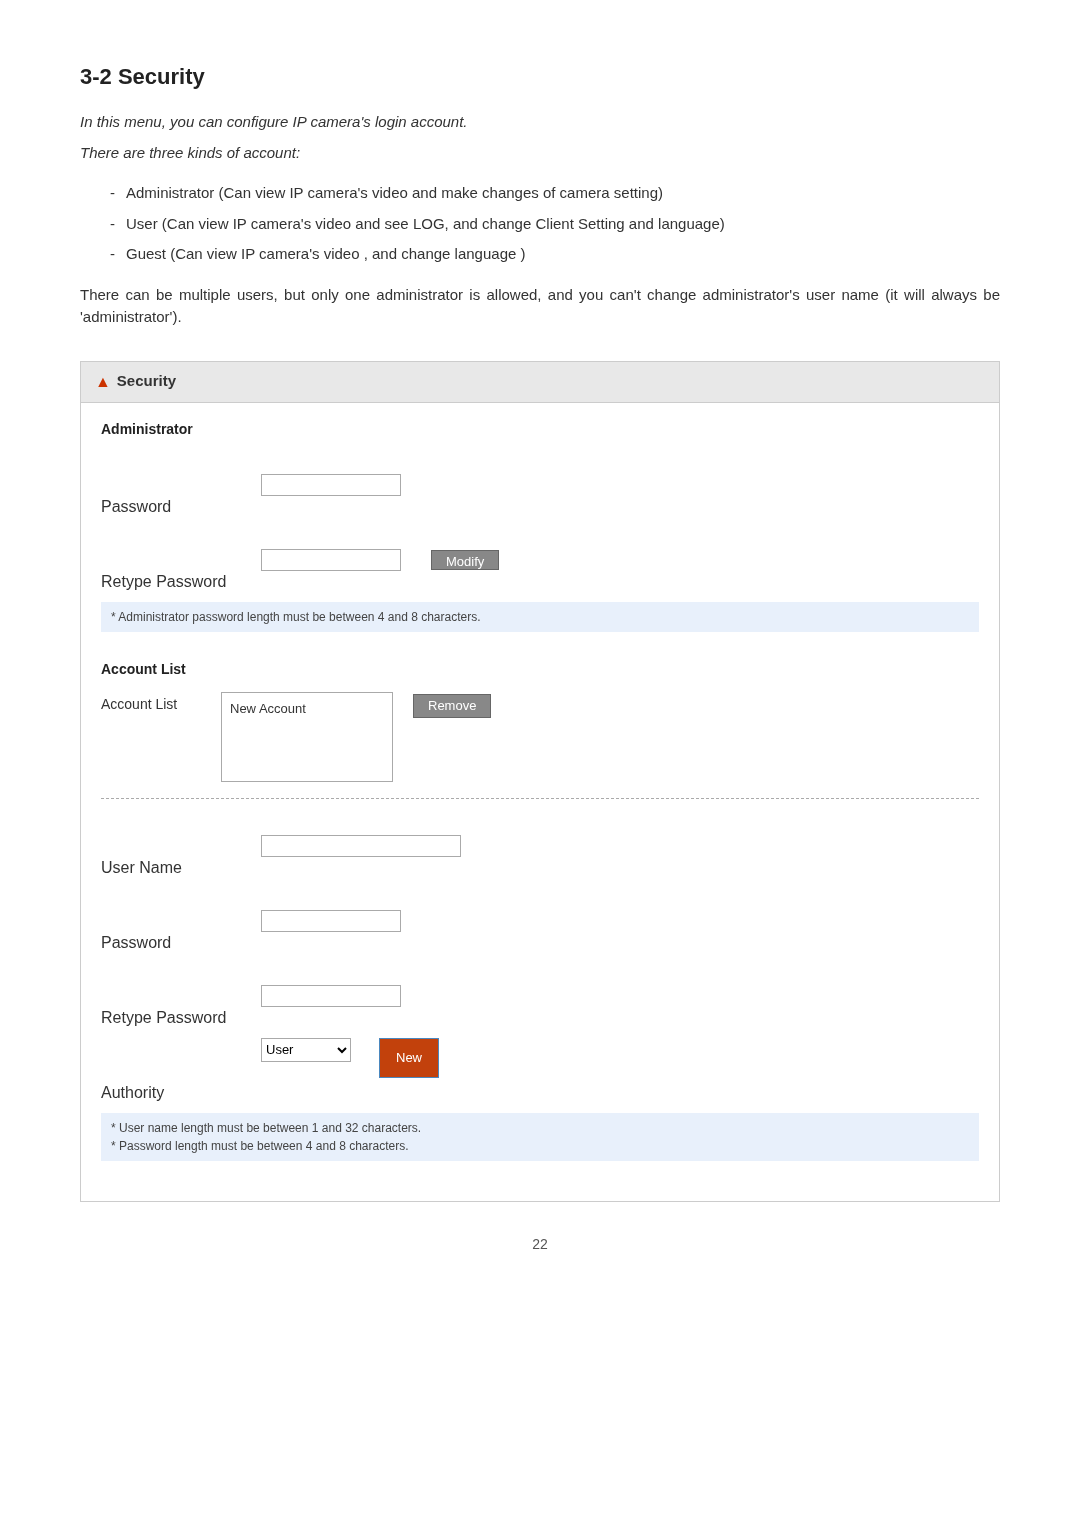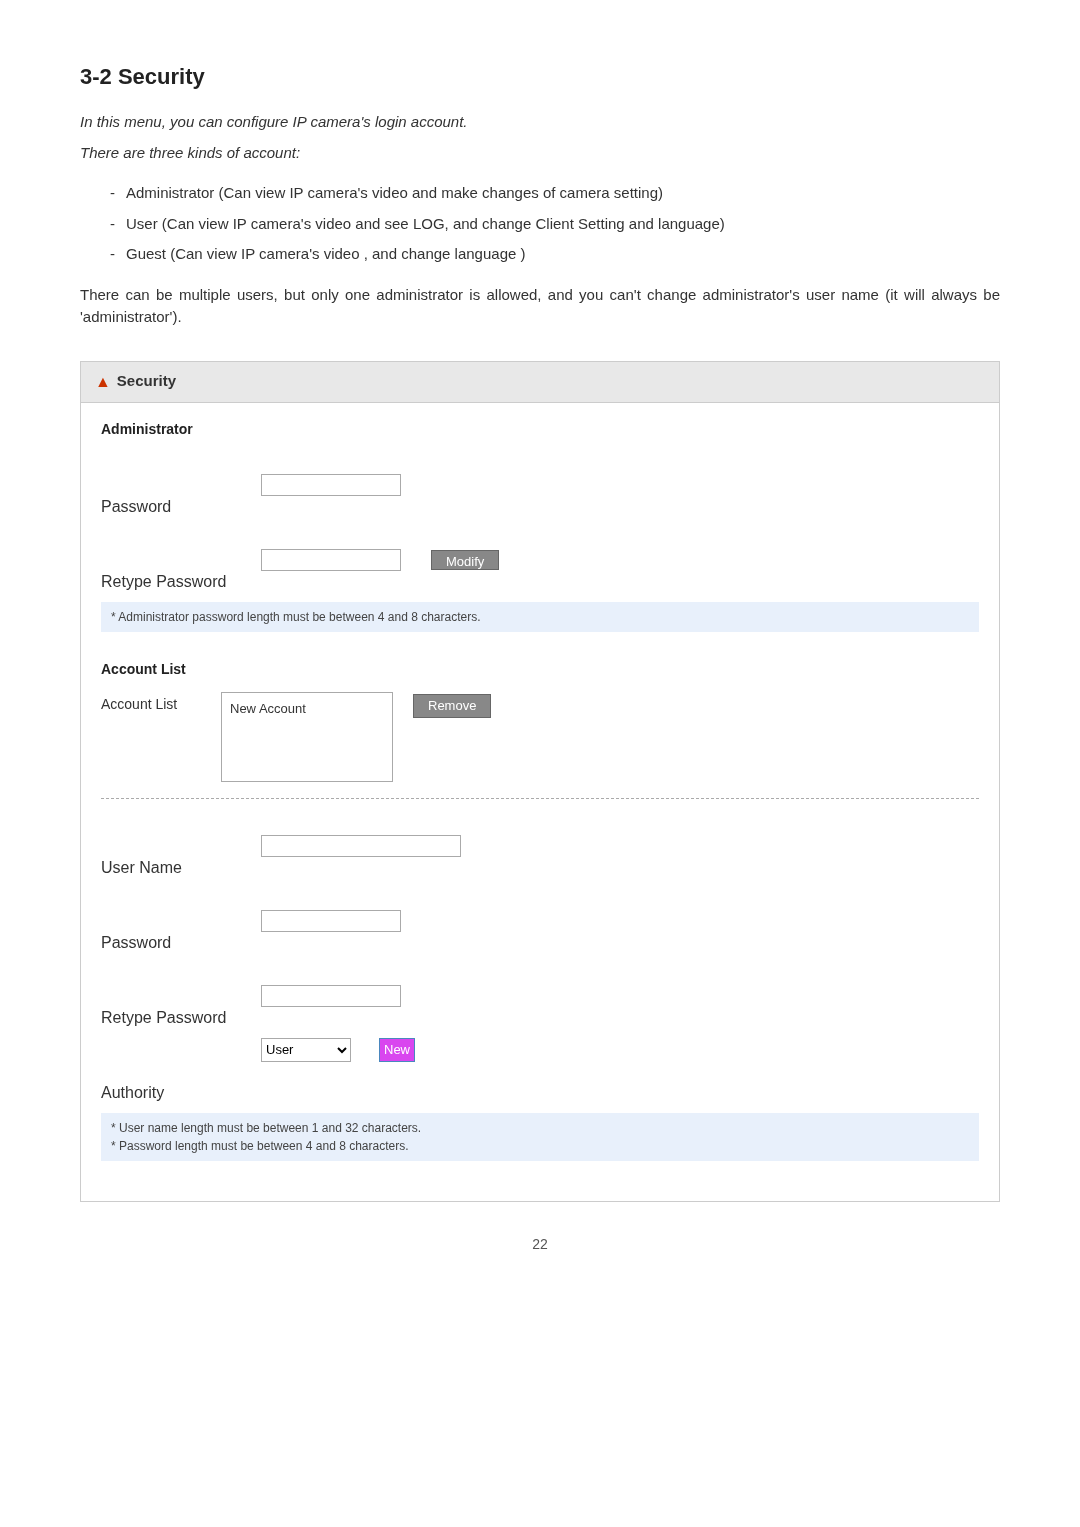--- a/index.html
+++ b/index.html
@@ -126,27 +126,27 @@
       background: #888;
       color: #fff;
       border: 1px solid #666;
       padding: 3px 14px;
       font-size: 13px;
       cursor: pointer;
       height: 24px;
     }
 
     .btn-new {
-      background: #d946ef;
+      background: #c2410c;
       color: #fff;
       border: 1px solid #4a87be;
-      padding: 3px 4px;
+      padding: 3px 16px;
       font-size: 13px;
       cursor: pointer;
-      height: 24px;
+      height: 40px;
     }
 
     .info-bar {
       background: #e8f0fb;
       border: none;
       padding: 6px 10px;
       font-size: 12px;
       color: #444;
       margin-top: 8px;
     }

